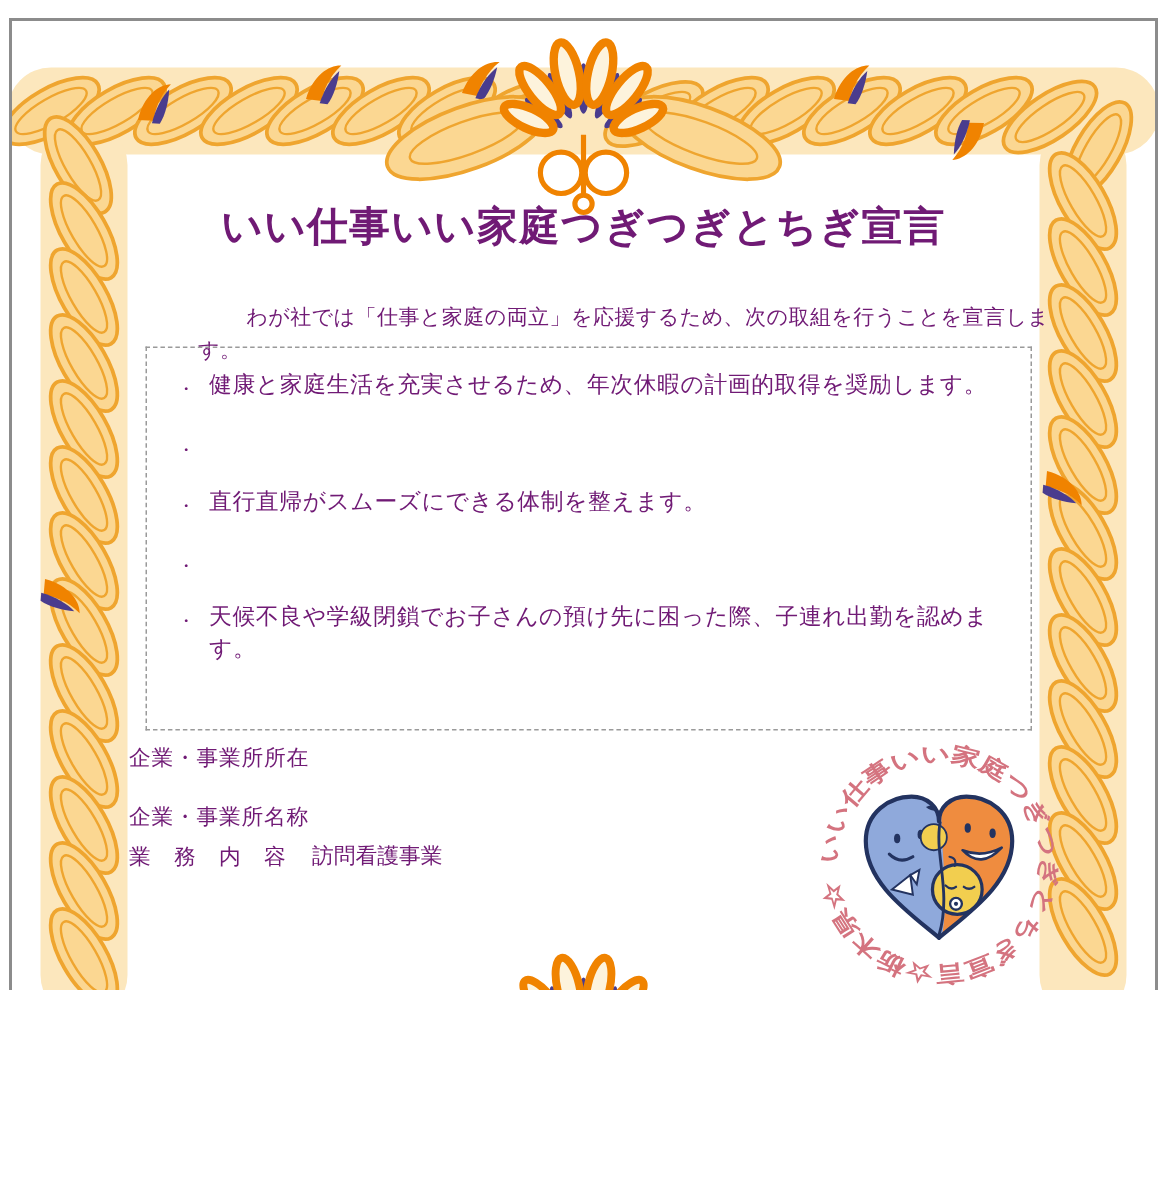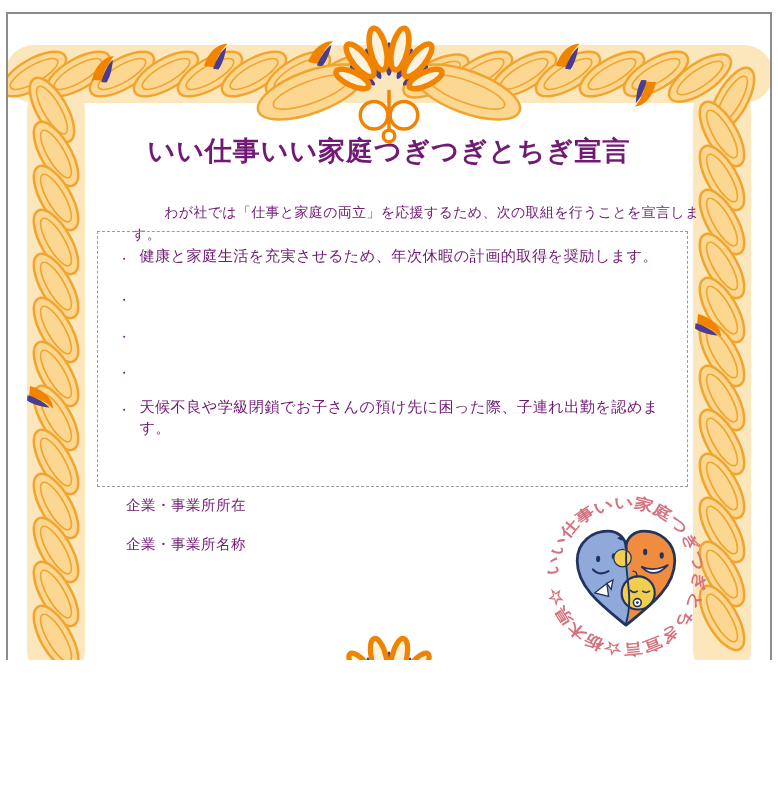--- a/index.html
+++ b/index.html
@@ -25,21 +25,21 @@
   .pledge-box{
     position:absolute;left:97px;top:231px;width:591px;height:256px;
     border:1px dashed #9a9a9a;box-sizing:border-box;
   }
   .pledge-list{margin:0;padding:14px 16px 0 20px;list-style:none;}
   .pledge-list li{
     display:flex;gap:9px;font-family:"DejaVu Serif",serif;
     font-size:15.2px;line-height:1.38;margin-bottom:20px;letter-spacing:0.4px;
   }
   .pledge-list .bullet{flex:0 0 auto;font-size:12px;transform:translateY(5px);}
-  .fields{position:absolute;left:86px;top:496px;width:575px;font-size:14.5px;margin-left:40px;}
+  .fields{position:absolute;left:86px;top:496px;width:575px;font-size:14.5px;}
   .frow{display:flex;align-items:flex-start;}
   .frow.r1{margin-bottom:20px;}
   .frow.r2{margin-bottom:8px;align-items:flex-start;font-family:Liberation Mono, monospace;}
   .flabel{width:122px;flex:0 0 auto;letter-spacing:0.5px;}
   .fvalue{max-width:440px;line-height:1.3;}
   .reg-label{position:absolute;left:431px;top:745px;font-size:13.5px;}
   .reg-num{position:absolute;left:672px;top:745px;font-size:14px;}
   .logo{position:absolute;left:543px;top:491px;width:166px;height:166px;}
 </style>
 </head>
@@ -189,37 +189,42 @@
     <ul class="pledge-list">
       <li>
         <span class="bullet">・</span>
         <span>健康と家庭生活を充実させるため、年次休暇の計画的取得を奨励します。</span>
       </li>
       <li>
         <span class="bullet">・</span>
       </li>
       <li>
         <span class="bullet">・</span>
+        <span>直行直帰がスムーズにできる体制を整えます。</span>
       </li>
       <li>
         <span class="bullet">・</span>
       </li>
       <li>
         <span class="bullet">・</span>
         <span>天候不良や学級閉鎖でお子さんの預け先に困った際、子連れ出勤を認めます。</span>
       </li>
     </ul>
   </div>
 
   <div class="fields">
     <div class="frow r1">
       <span class="flabel">企業・事業所所在</span>
     </div>
     <div class="frow r2">
       <span class="flabel">企業・事業所名称</span>
+    </div>
+    <div class="frow r3">
+      <span class="flabel">業　務　内　容</span>
+      <span class="fvalue">訪問看護事業</span>
     </div>
   </div>
 
   <svg class="logo" viewBox="0 0 160 160" xmlns="http://www.w3.org/2000/svg">
     <defs>
       <path id="ringpath" d="M 14,82 A 66 66 0 1 1 146 82 A 66 66 0 1 1 14 82"></path>
       <clipPath id="lhalf">
           <path d="M0,0 H84 C 76,60 92,100 80,145 H0 Z"></path>
         </clipPath>
     </defs>

